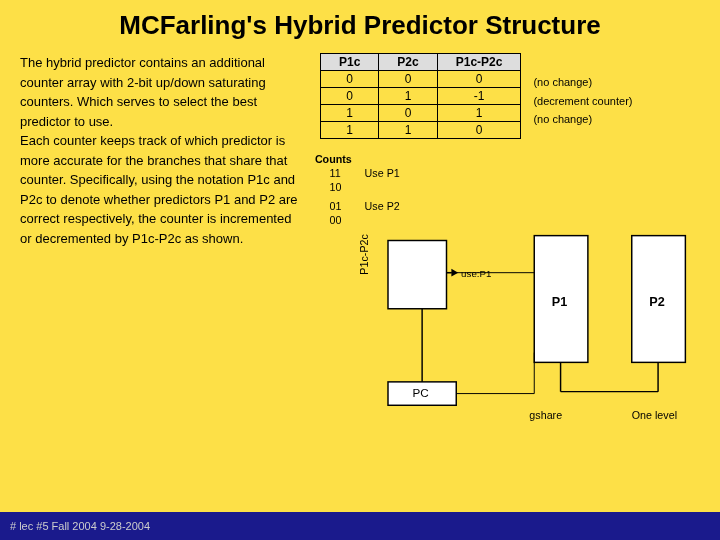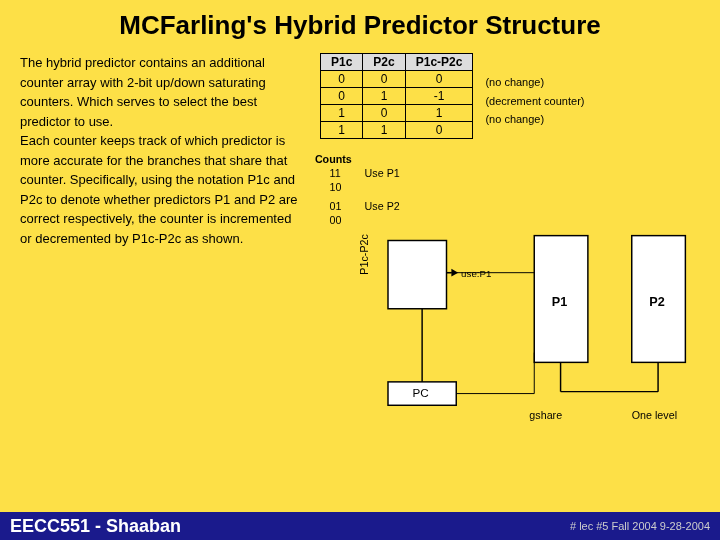--- a/index.html
+++ b/index.html
@@ -49,21 +49,21 @@
 
     
     .predictor-table {
       border-collapse: collapse;
       font-size: 12px;
       margin-bottom: 6px;
       margin-left: 10px;
     }
     .predictor-table th, .predictor-table td {
       border: 1px solid #000;
-      padding: 1px 10px;
+      padding: 1px 18px;
       text-align: center;
     }
     .predictor-table th {
       background: #ddd;
       font-weight: bold;
     }
     .row-labels {
       font-size: 11px;
       margin-right: 4px;
       padding-top: 20px;
@@ -222,17 +222,16 @@
           <line x1="150" y1="242" x2="230" y2="242" stroke="black" stroke-width="1"></line>
           <line x1="230" y1="242" x2="230" y2="200" stroke="black" stroke-width="1"></line>
 
         </svg>
       </div>
 
     </div>
   </div>
 
   <div class="bottom-bar">
-    <span class="eecc">EECC551 - Shaaban</span>
     <span class="footer-right">#  lec #5  Fall 2004  9-28-2004</span>
   </div>
 
 </div>
 
 </body></html>

